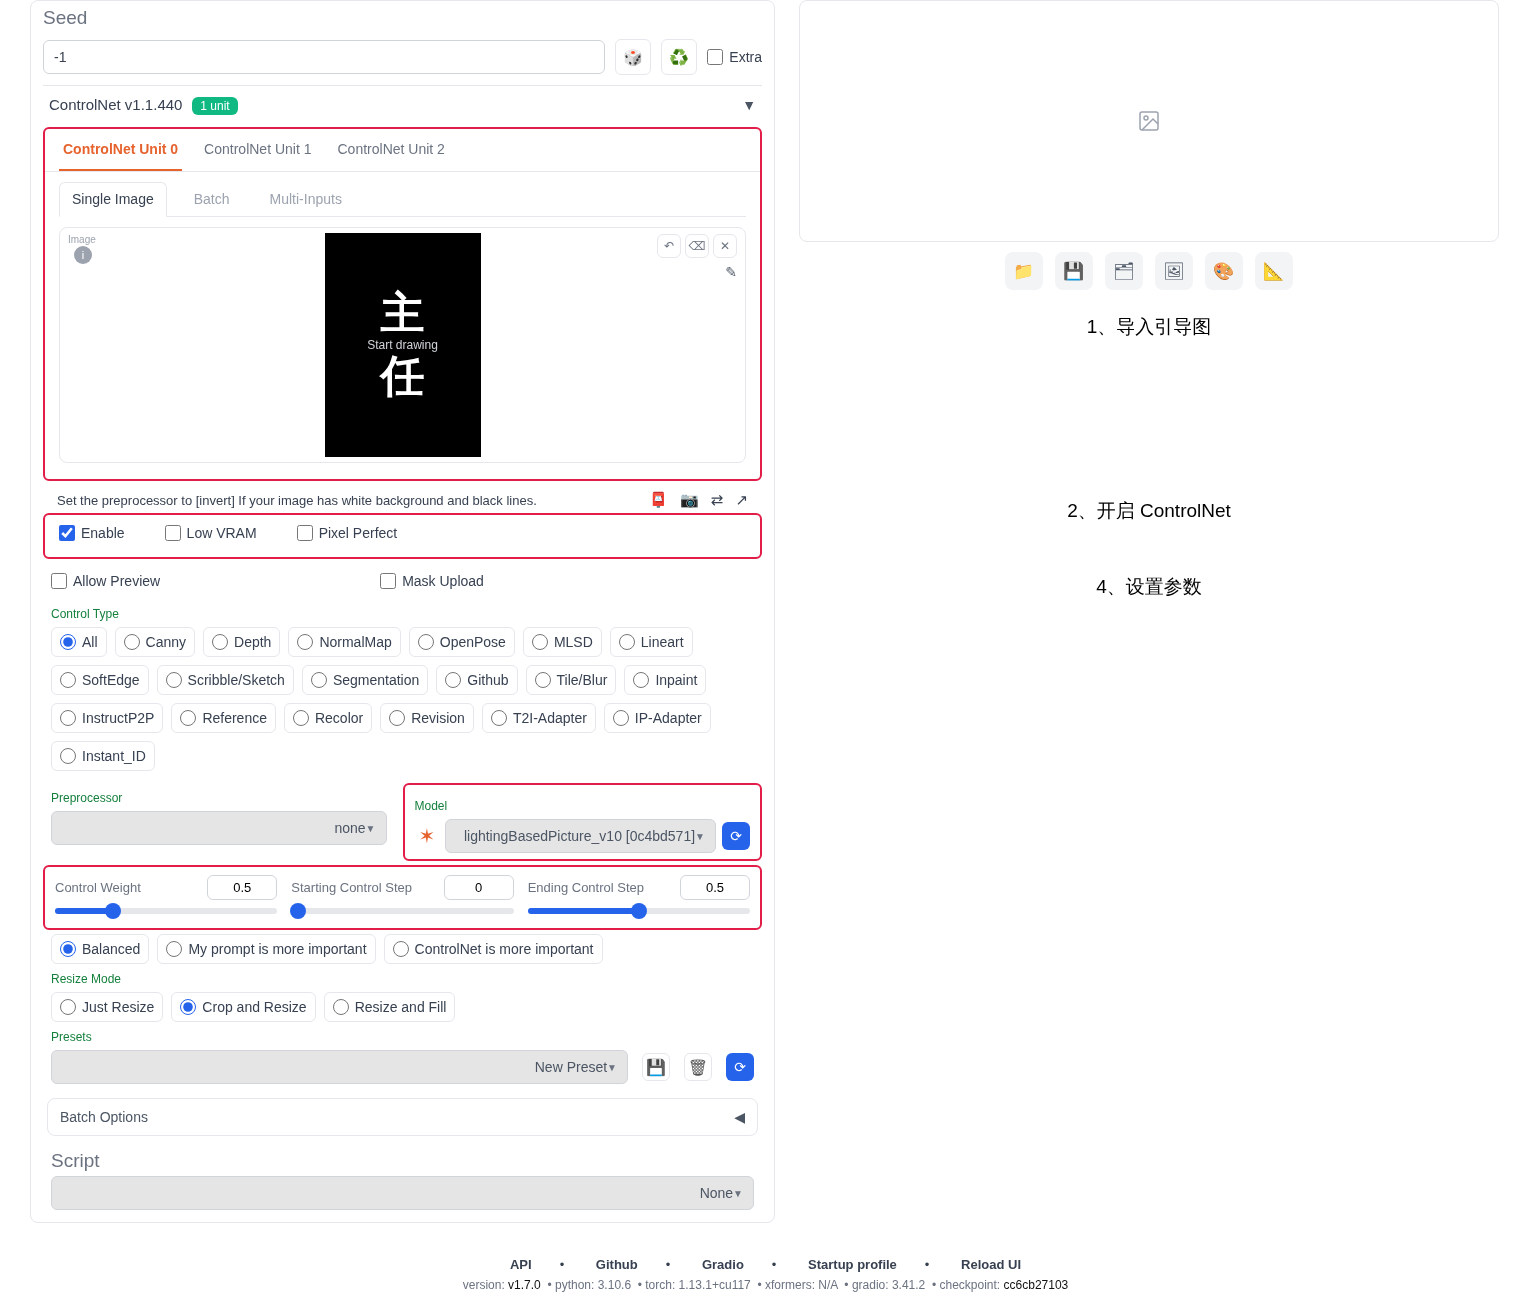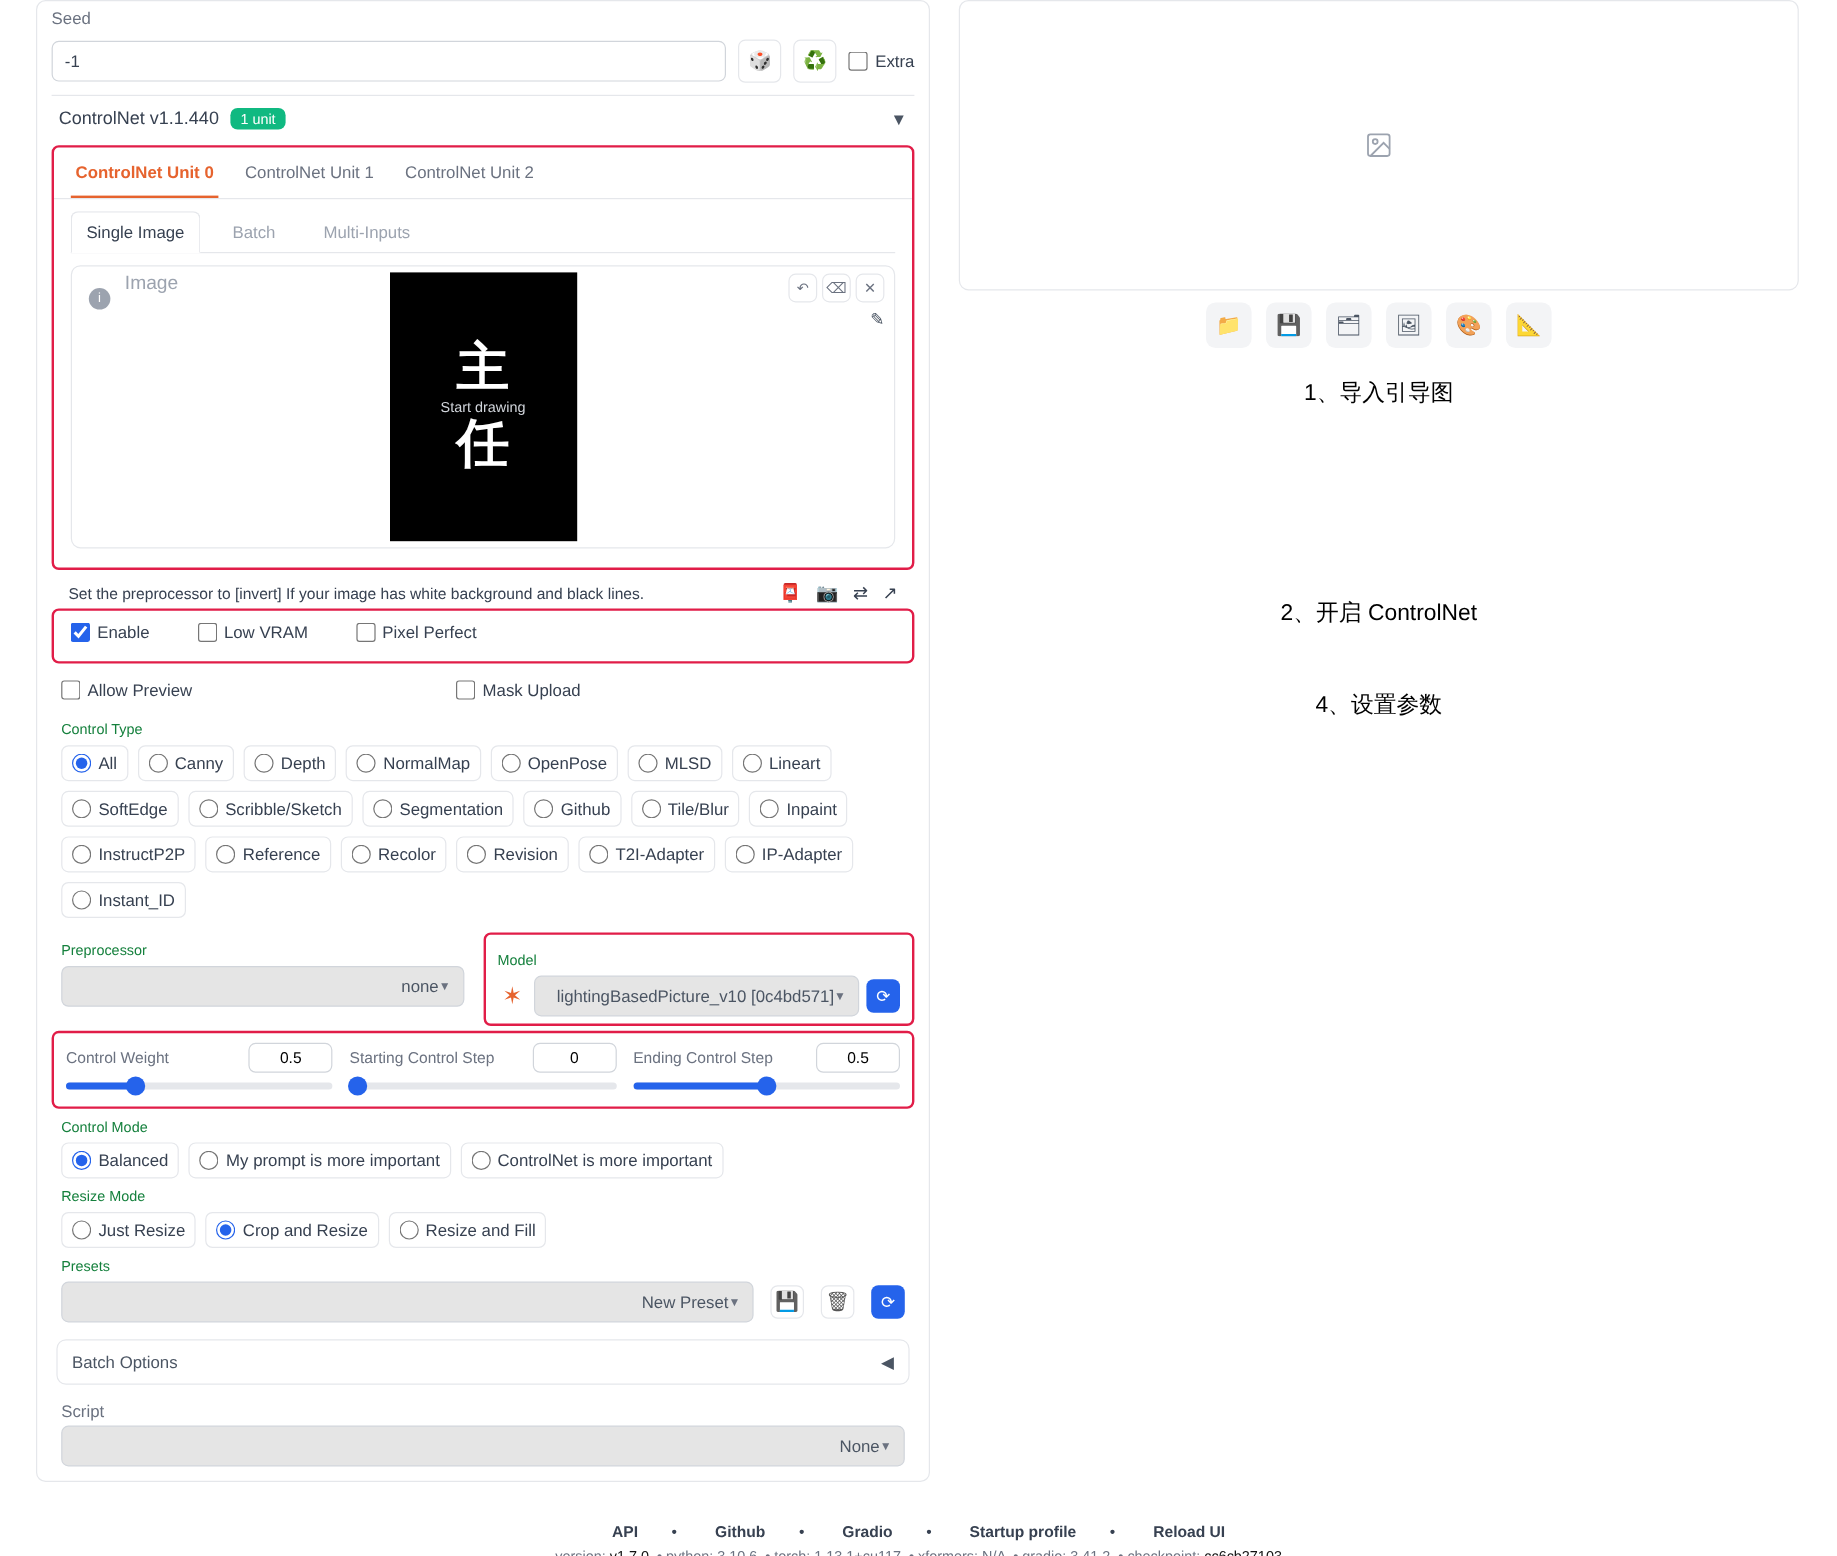--- a/index.html
+++ b/index.html
@@ -1,39 +1,39 @@
 <!DOCTYPE html>
 <html><head>
 <meta charset="utf-8">
 <style>
 * { box-sizing: border-box; margin: 0; padding: 0; font-family: -apple-system, BlinkMacSystemFont, "Segoe UI", Arial, sans-serif; }
 body { background: #fff; font-size: 14px; color: #4b5563; width: 1531px; }
 .root { display: flex; padding: 0 30px 10px 30px; gap: 24px; }
 .left-col { width: 745px; border: 1px solid #e5e7eb; border-radius: 8px; padding: 0 12px 12px 12px; background: #fff; }
 .right-col { width: 700px; padding-top: 0; }
 .row { display: flex; align-items: center; gap: 10px; margin: 10px 0; }
-.label { font-size: 14px; color: #6b7280; display: block; margin-bottom: 4px; }
+.label { font-size: 19px; color: #6b7280; display: block; margin-bottom: 4px; }
 input[type=text], .input-box { width: 100%; border: 1px solid #d1d5db; border-radius: 6px; padding: 8px 10px; font-size: 14px; color: #374151; background: #fff; }
 .seed-row input { flex: 1; }
 .icon-btn { width: 36px; height: 36px; border: 1px solid #e5e7eb; border-radius: 6px; background: #fff; display: flex; align-items: center; justify-content: center; font-size: 16px; cursor: pointer; color: #555; }
 .chk { display: flex; align-items: center; gap: 6px; font-size: 14px; color: #374151; }
 .chk input[type=checkbox] { width: 16px; height: 16px; accent-color: #2563eb; }
 .accordion-head { display: flex; align-items: center; justify-content: space-between; padding: 10px 6px; border-top: 1px solid #e5e7eb; margin-top: 10px; }
 .accordion-head .title { font-size: 15px; color: #374151; }
 .badge { background: #10b981; color: #fff; border-radius: 6px; padding: 2px 8px; font-size: 12px; margin-left: 6px; }
 .tri { font-size: 14px; }
 .red-box { border: 2px solid #e11d48; border-radius: 6px; margin: 4px 0; padding-bottom: 6px; }
 .tabs { display: flex; gap: 18px; border-bottom: 1px solid #e5e7eb; padding: 0 14px; }
 .tab { padding: 12px 4px; font-size: 14px; color: #6b7280; border-bottom: 2px solid transparent; cursor: pointer; }
 .tab.active { color: #e6632e; font-weight: 700; border-bottom-color: #e6632e; }
 .subtabs { display: flex; gap: 14px; border-bottom: 1px solid #e5e7eb; margin: 10px 14px 0; }
 .subtab { padding: 8px 12px; font-size: 14px; color: #9ca3af; cursor: pointer; border: 1px solid transparent; border-radius: 6px 6px 0 0; }
 .subtab.active { color: #374151; border: 1px solid #e5e7eb; border-bottom: 1px solid #fff; margin-bottom: -1px; background: #fff; }
 .image-area { margin: 10px 14px; border: 1px solid #e5e7eb; border-radius: 8px; height: 236px; position: relative; background: #fff; display: flex; align-items: center; justify-content: center; }
-.image-label { position: absolute; left: 8px; top: 6px; font-size: 16px; color: #9ca3af; margin-left: 36px; }
+.image-label { position: absolute; left: 8px; top: 6px; font-size: 10px; color: #9ca3af; }
 .info-dot { position: absolute; left: 14px; top: 18px; width: 18px; height: 18px; border-radius: 50%; background: #9ca3af; color: #fff; font-size: 11px; display: flex; align-items: center; justify-content: center; }
 .canvas-img { width: 156px; height: 224px; background: #000; color: #fff; display: flex; flex-direction: column; align-items: center; justify-content: center; }
 .glyph { font-size: 44px; font-weight: 900; line-height: 1.02; }
 .start-draw { font-size: 12px; color: #d1d5db; margin: 2px 0; }
 .img-tools { position: absolute; right: 8px; top: 6px; display: flex; gap: 4px; }
 .img-tools .mini { width: 24px; height: 24px; border: 1px solid #e5e7eb; border-radius: 6px; background: #fff; display: flex; align-items: center; justify-content: center; font-size: 12px; cursor: pointer; color: #6b7280; }
 .img-tools2 { position: absolute; right: 8px; top: 36px; }
 .hint-row { display: flex; align-items: center; justify-content: space-between; padding: 6px 14px 0; font-size: 13px; color: #374151; }
 .hint-icons { display: flex; gap: 12px; font-size: 15px; }
 .options-row { display: flex; gap: 40px; padding: 10px 14px; }
@@ -299,21 +299,20 @@
             </div>
           <div class="slider-track">
               <div class="slider-fill" style="width:50%"></div>
               <div class="slider-thumb" style="left:50%"></div>
             </div>
         </div>
       </div>
     </div>
 
     <div class="inner-pad">
-      <div class="section-label">Control Mode</div>
       <div class="radio-grid">
         <label class="radio-chip">
             <input type="radio" name="cmode" checked="" style="">
             <span>Balanced</span>
           </label>
         <label class="radio-chip">
             <input type="radio" name="cmode" style="">
             <span>My prompt is more important</span>
           </label>
         <label class="radio-chip">

